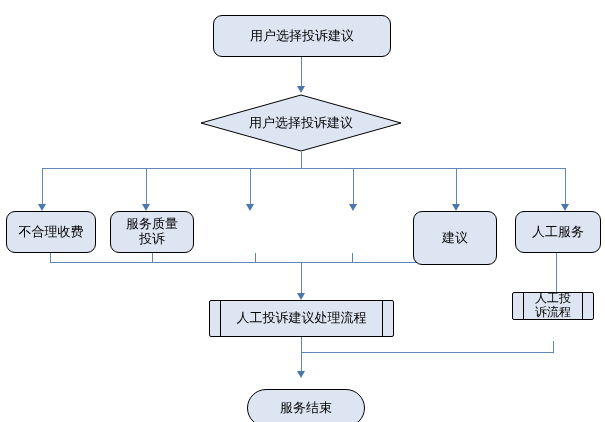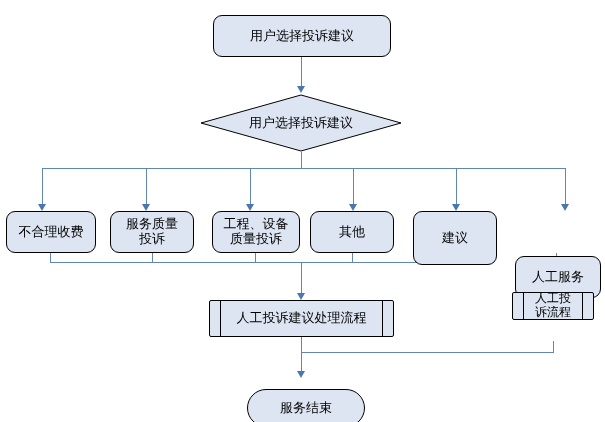--- a/index.html
+++ b/index.html
@@ -87,36 +87,27 @@
     <span>
       <span>服务质量</span><br>
       <span>投诉</span>
     </span>
   </div>
 
   <div class="node rounded t13" style="left:6px;top:211px;width:90px;height:42px;">
     <span>不合理收费</span>
   </div>
 
-  <div class="node rounded t13" style="left:212px;top:211px;width:88px;height:42px;">
-    <span>
-      <span>工程、设备</span><br>
-      <span>质量投诉</span>
-    </span>
-  </div>
 
-  <div class="node rounded t13" style="left:310px;top:211px;width:84px;height:42px;">
-    <span>其他</span>
-  </div>
 
   <div class="node rounded t13" style="left:413px;top:211px;width:84px;height:54px;">
     <span>建议</span>
   </div>
 
-  <div class="node rounded t13" style="left:515px;top:211px;width:86px;height:42px;margin-top:45px;">
+  <div class="node rounded t13" style="left:515px;top:211px;width:86px;height:42px;">
     <span>人工服务</span>
   </div>
 
   <div class="ln v" style="left:50px;top:253px;height:10px;"></div>
   <div class="ln v" style="left:152px;top:253px;height:10px;"></div>
   <div class="ln v" style="left:255px;top:253px;height:10px;"></div>
   <div class="ln v" style="left:352px;top:253px;height:10px;"></div>
   <div class="ln v" style="left:456px;top:253px;height:10px;"></div>
   <div class="ln h" style="left:50px;top:262px;width:406px;"></div>
 

